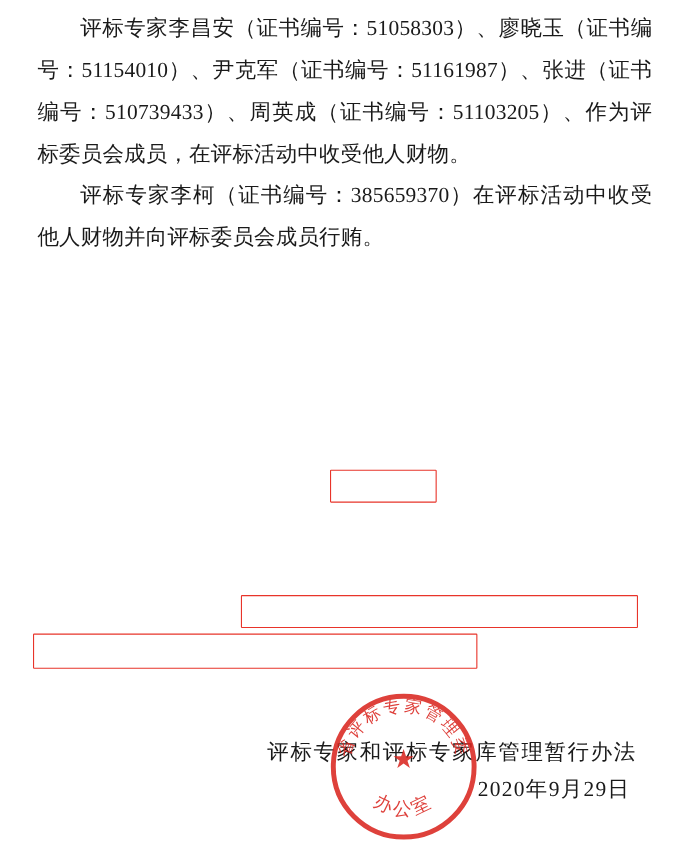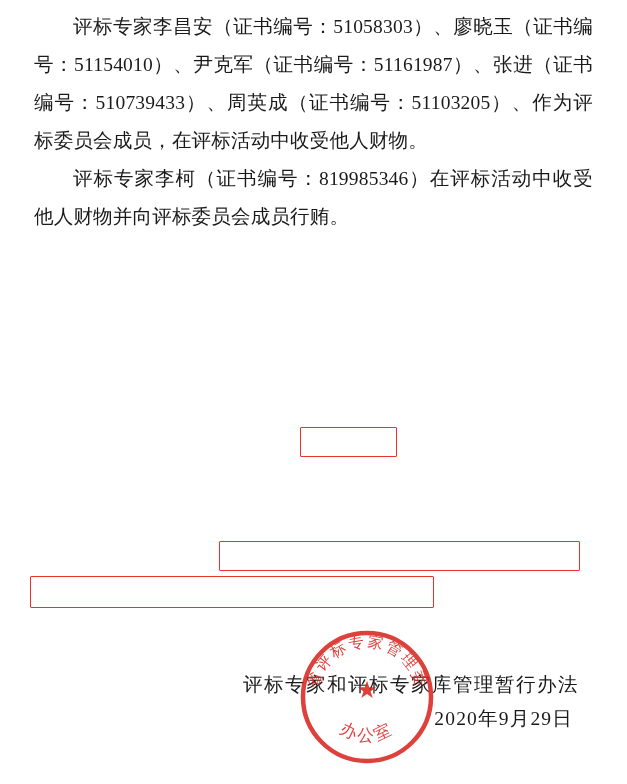--- a/index.html
+++ b/index.html
@@ -84,21 +84,21 @@
     opacity: 0.86;
   }
   .seal svg { display: block; }
 </style>
 </head>
 <body>
 
 <div class="page">
 
   <p class="para">评标专家李昌安（证书编号：51058303）、廖晓玉（证书编号：51154010）、尹克军（证书编号：51161987）、张进（证书编号：510739433）、周英成（证书编号：51103205）、作为评标委员会成员，在评标活动中收受他人财物。</p>
-  <p class="para">评标专家李柯（证书编号：819985346）在评标活动中收受他人财物并向评标委员会成员行贿。</p>
+  <p class="para">评标专家李柯（证书编号：385659370）在评标活动中收受他人财物并向评标委员会成员行贿。</p>
 
   <div class="highlight-box" id="box-1"></div>
   <div class="highlight-box" id="box-2"></div>
   <div class="highlight-box" id="box-3"></div>
 
   <div class="seal">
     <svg width="138" height="138" viewBox="0 0 138 138" xmlns="http://www.w3.org/2000/svg">
       <defs>
         <path id="sealArc" d="M 19,69 A 50,50 0 1 1 119,69" fill="none"></path>
         <path id="sealArcBottom" d="M 25,69 A 44,44 0 0 0 113,69" fill="none"></path>

